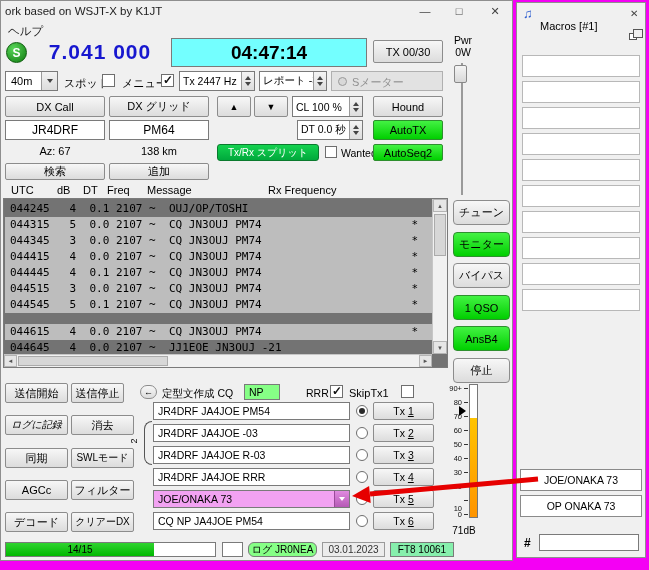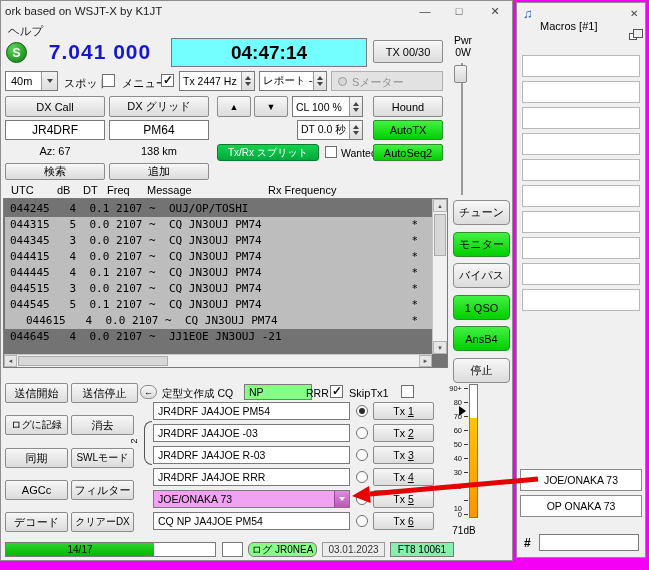--- a/index.html
+++ b/index.html
@@ -163,21 +163,21 @@
 
     <div class="table" style="left:2px;top:197px;width:445px;height:170px;">
       <div style="position:absolute;left:1px;top:2px;">
         <div class="drow" style="padding-left:5px;"><span>044245   4  0.1 2107 ~  OUJ/OP/TOSHI</span><span class="mark"></span></div>
         <div class="drow hl" style="padding-left:5px;"><span>044315   5  0.0 2107 ~  CQ JN3OUJ PM74</span><span class="mark">*</span></div>
         <div class="drow hl" style="padding-left:5px;"><span>044345   3  0.0 2107 ~  CQ JN3OUJ PM74</span><span class="mark">*</span></div>
         <div class="drow hl" style="padding-left:5px;"><span>044415   4  0.0 2107 ~  CQ JN3OUJ PM74</span><span class="mark">*</span></div>
         <div class="drow hl" style="padding-left:5px;"><span>044445   4  0.1 2107 ~  CQ JN3OUJ PM74</span><span class="mark">*</span></div>
         <div class="drow hl" style="padding-left:5px;"><span>044515   3  0.0 2107 ~  CQ JN3OUJ PM74</span><span class="mark">*</span></div>
         <div class="drow hl" style="padding-left:5px;"><span>044545   5  0.1 2107 ~  CQ JN3OUJ PM74</span><span class="mark">*</span></div>
-        <div class="drow hl" style="padding-left:21px;"><span>044615   4  0.0 2107 ~  CQ JN3OUJ PM74</span><span class="mark">*</span></div>
+        <div class="drow hl" style="padding-left:5px;margin-top:11px;"><span>044615   4  0.0 2107 ~  CQ JN3OUJ PM74</span><span class="mark">*</span></div>
         <div class="drow" style="padding-left:5px;"><span>044645   4  0.0 2107 ~  JJ1EOE JN3OUJ -21</span><span class="mark"></span></div>
       </div>
       <div class="vscroll">
         <span class="sbtn" style="left:0;top:0;right:0;height:13px;">▲</span>
         <span class="thumb" style="left:1px;top:15px;right:1px;height:42px;"></span>
         <span class="sbtn" style="left:0;bottom:0;right:0;height:13px;">▼</span>
       </div>
       <div class="hscroll">
         <span class="sbtn" style="left:0;top:0;bottom:0;width:13px;">◄</span>
         <span class="thumb" style="left:14px;top:1px;bottom:1px;width:150px;"></span>
@@ -186,33 +186,33 @@
     </div>
 
     <div class="btn rbtn" style="left:452px;top:199px;width:57px;height:25px;">チューン</div>
     <div class="btn rbtn btn-green" style="left:452px;top:231px;width:57px;height:25px;">モニター</div>
     <div class="btn rbtn" style="left:452px;top:262px;width:57px;height:25px;">バイパス</div>
     <div class="btn rbtn btn-green" style="left:452px;top:294px;width:57px;height:25px;">1 QSO</div>
     <div class="btn rbtn btn-green" style="left:452px;top:325px;width:57px;height:25px;">AnsB4</div>
     <div class="btn rbtn" style="left:452px;top:357px;width:57px;height:25px;">停止</div>
 
     <div class="btn" style="left:4px;top:382px;width:63px;height:20px;">送信開始</div>
-    <div class="btn" style="left:70px;top:382px;width:67px;height:20px;">送信停止</div>
-    <div class="btn" style="left:4px;top:414px;width:63px;height:20px;font-size:10px;">ログに記録</div>
+    <div class="btn" style="left:70px;top:382px;width:53px;height:20px;">送信停止</div>
+    <div class="btn" style="left:4px;top:414px;width:63px;height:20px;font-size:10px;font-style:italic;">ログに記録</div>
     <div class="btn" style="left:70px;top:414px;width:63px;height:20px;">消去</div>
     <div class="btn" style="left:4px;top:447px;width:63px;height:20px;">同期</div>
     <div class="btn" style="left:70px;top:447px;width:63px;height:20px;font-size:10px;">SWLモード</div>
     <div class="btn" style="left:4px;top:479px;width:63px;height:20px;">AGCc</div>
     <div class="btn" style="left:70px;top:479px;width:63px;height:20px;">フィルター</div>
     <div class="btn" style="left:4px;top:511px;width:63px;height:20px;">デコード</div>
     <div class="btn" style="left:70px;top:511px;width:63px;height:20px;font-size:10px;">クリアーDX</div>
 
     <div class="btn" style="left:139px;top:384px;width:17px;height:14px;border-radius:7px;font-size:9px;">←</div>
     <span class="lbl" style="left:161px;top:386px;font-size:10.5px;">定型文作成 CQ</span>
-    <div class="field" style="left:243px;top:383px;width:68px;height:16px;background:#86ff86;font-size:10.5px;padding-left:4px;text-align:right;">NP</div>
+    <div class="field" style="left:243px;top:383px;width:36px;height:16px;background:#86ff86;font-size:10.5px;padding-left:4px;text-align:right;">NP</div>
     <span class="lbl" style="left:305px;top:386px;font-size:10.5px;">RRR</span>
     <span class="chk on" style="left:329px;top:384px;"></span>
     <span class="lbl" style="left:348px;top:386px;font-size:11px;">SkipTx1</span>
     <span class="chk" style="left:400px;top:384px;"></span>
 
     <div class="bracket"></div>
     <span class="group-num">2</span>
 
     <div class="field" style="left:152px;top:401px;width:197px;height:18px;font-size:10.5px;padding-left:4px;">JR4DRF JA4JOE PM54</div>
     <span class="radio on" style="left:355px;top:404px;"></span>
@@ -275,21 +275,21 @@
       <div class="mticks"></div>
       <div class="mtrack">
           <div class="mfill"></div>
         </div>
       <div class="marker"></div>
       <div class="lbl" style="left:0;top:141px;width:38px;text-align:center;font-size:10px;">71dB</div>
     </div>
 
     <div class="field" style="left:4px;top:541px;width:211px;height:15px;">
       <span style="position:absolute;left:0;top:0;bottom:0;width:148px;background:linear-gradient(#2fd32f,#00b800);"></span>
-      <span style="position:absolute;left:0;top:0;width:148px;height:100%;display:flex;align-items:center;justify-content:center;font-size:10px;">14/17</span>
+      <span style="position:absolute;left:0;top:0;width:148px;height:100%;display:flex;align-items:center;justify-content:center;font-size:10px;">14/15</span>
     </div>
     <div class="field" style="left:221px;top:541px;width:21px;height:15px;"></div>
     <div class="field center" style="left:247px;top:541px;width:69px;height:15px;background:#86ff86;font-size:10px;border-radius:6px;">ログ JR0NEA</div>
     <div class="field center" style="left:321px;top:541px;width:63px;height:15px;background:#ececec;border-color:#9a9a9a;font-size:10px;color:#333;">03.01.2023</div>
     <div class="field center" style="left:389px;top:541px;width:64px;height:15px;background:#86efac;font-size:10px;">FT8 10061</div>
   </div>
 
   <div class="win" style="left:516px;top:2px;width:130px;height:556px;">
     <div class="titlebar" style="height:22px;">
       <span class="lbl" style="left:6px;top:3px;font-size:13px;color:#2f5fd0;">♫</span>

